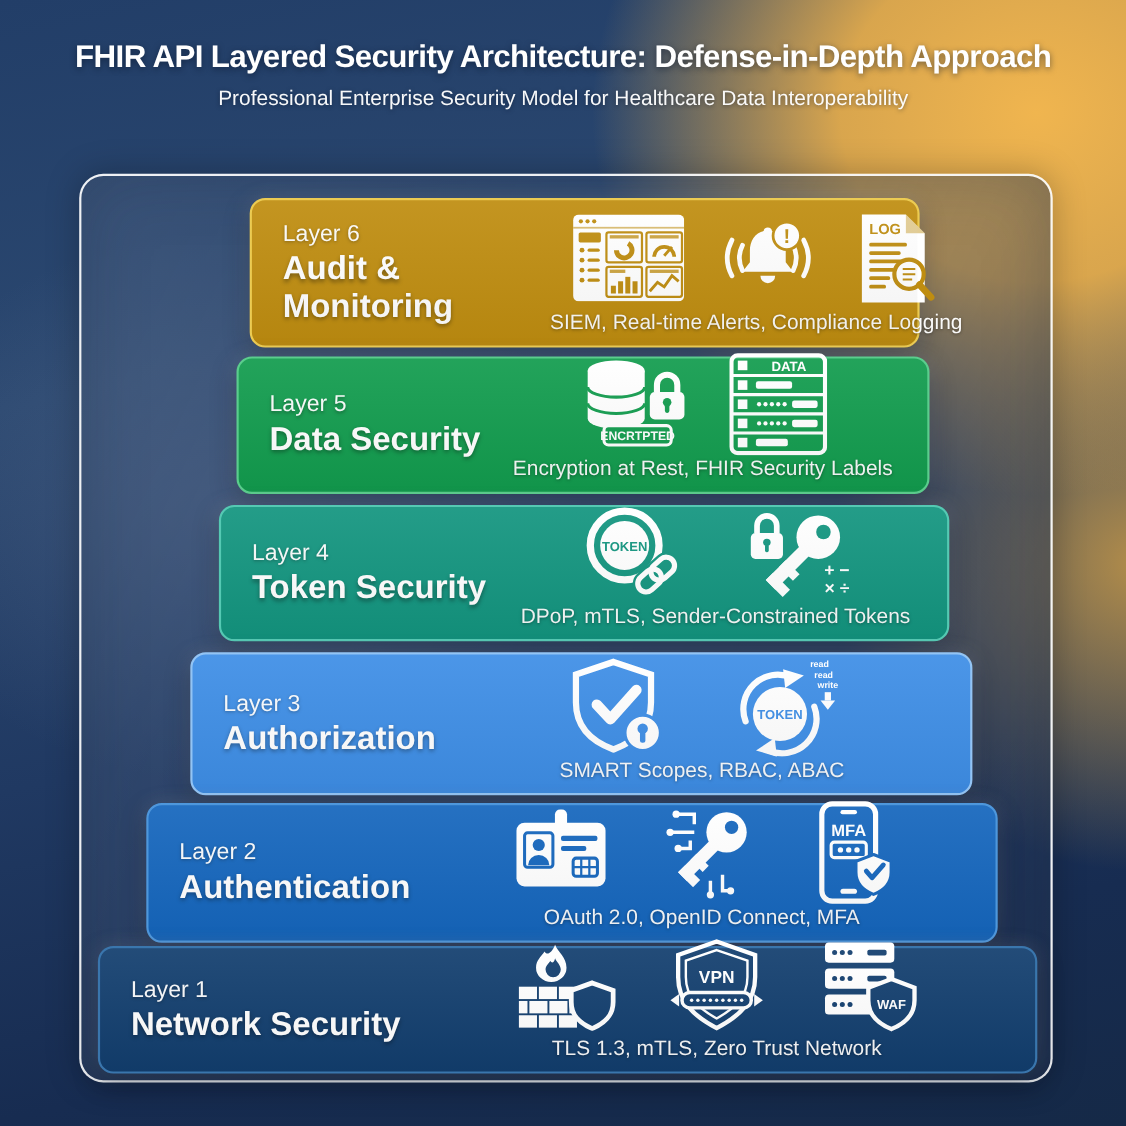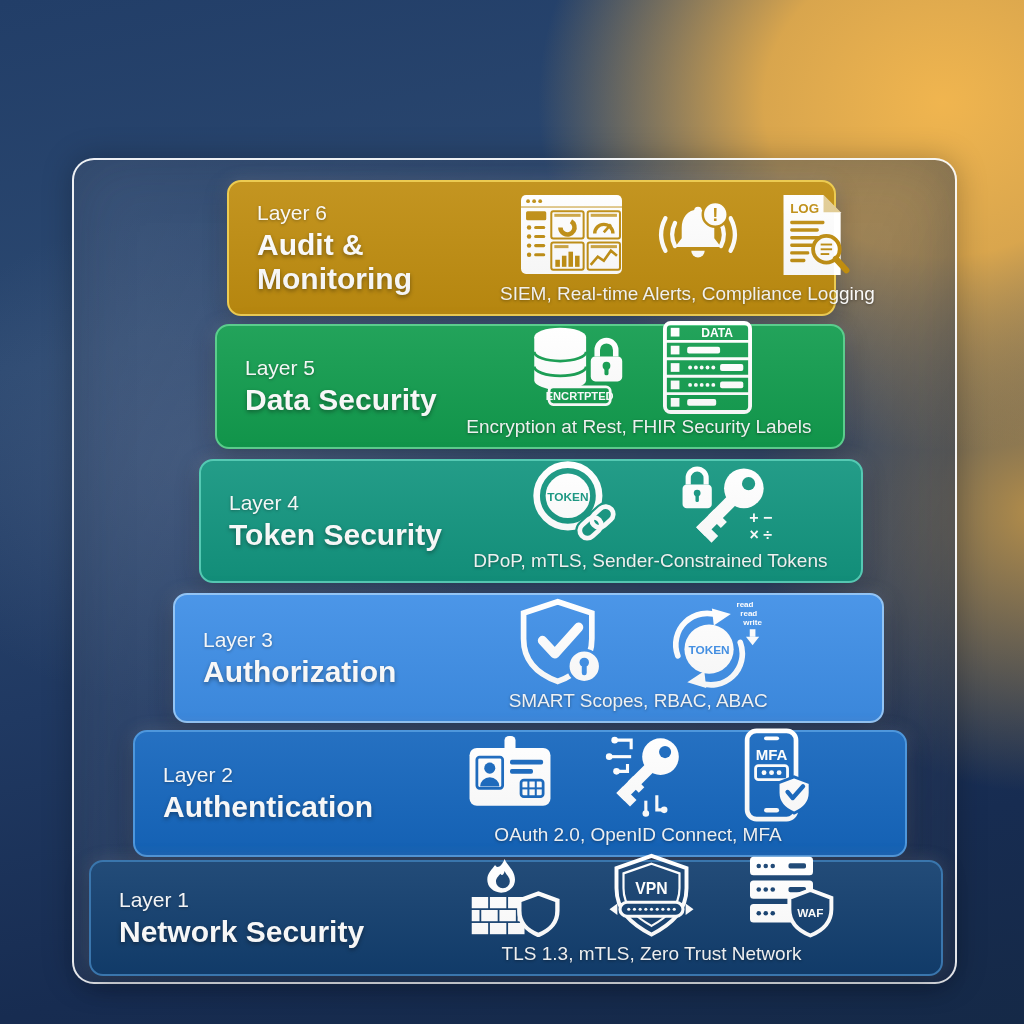--- a/index.html
+++ b/index.html
@@ -44,20 +44,22 @@
   .caption{font-size:19px;font-weight:500;color:rgba(255,255,255,.97);white-space:nowrap;
     text-shadow:0 1px 3px rgba(0,0,0,.4);margin-top:2px;}
 
   svg{display:block;color:var(--fill);}
   svg text{font-family:"Liberation Sans", sans-serif;}
 </style>
 </head>
 <body>
 
 <div class="hdr">
+  <div class="t">FHIR API Layered Security Architecture: Defense-in-Depth Approach</div>
+  <div class="s">Professional Enterprise Security Model for Healthcare Data Interoperability</div>
 </div>
 
 <div class="frame">
 
   <div class="layer l6" style="--fill: #bf8d10; --border: #eccb52;">
     <div class="labels">
       <div class="lnum">Layer 6</div>
       <div class="ltitle">Audit &amp; Monitoring</div>
     </div>
     <div class="right">

